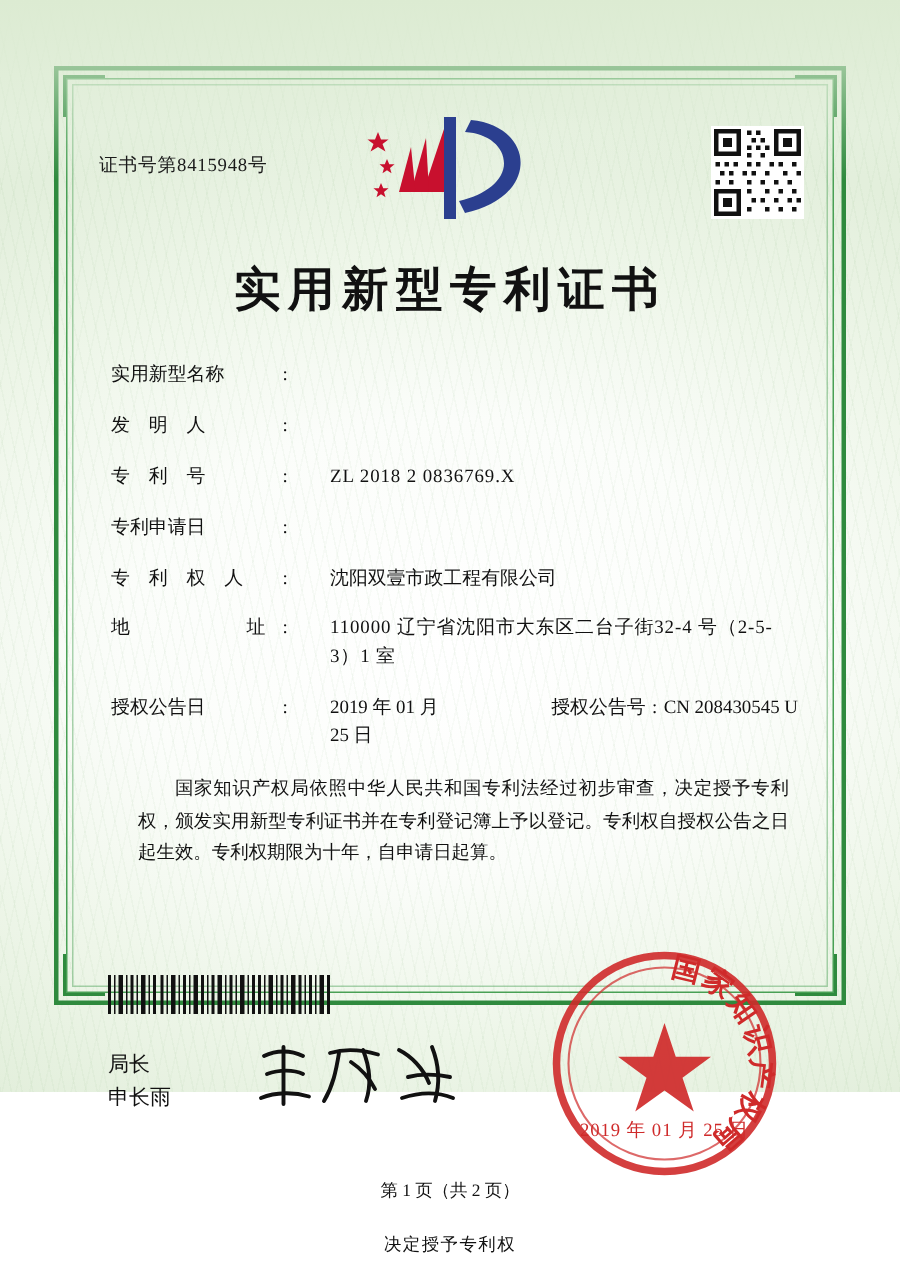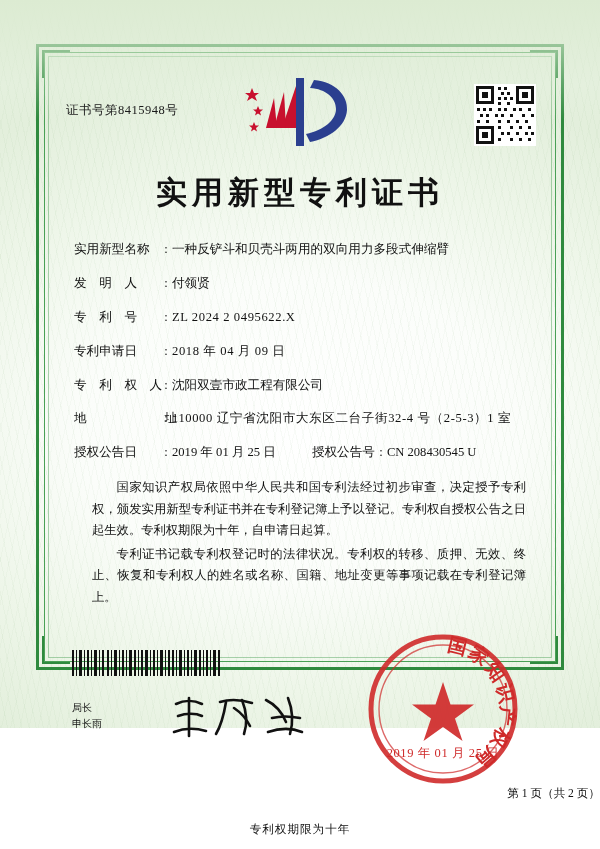--- a/index.html
+++ b/index.html
@@ -118,20 +118,21 @@
   .fields {
     padding: 0 8px 0 14px;
     font-size: 12.6px;
     color: #111;
     line-height: 1.5;
   }
   .field-row {
     display: flex;
     align-items: flex-start;
     margin-bottom: 15px;
+    gap: 24px;
   }
   .fl {
     flex: 0 0 auto;
     white-space: nowrap;
   }
   .fl.w5 { width: 86px; }
   .fl.w3 { width: 86px; letter-spacing: 10px; }
   .colon {
     flex: 0 0 auto;
     width: 12px;
@@ -194,39 +195,39 @@
     font-size: 12.5px;
     color: #cf2a2a;
     letter-spacing: 0.6px;
     z-index: 5;
   }
 
   .signature-block {
     position: absolute;
     left: 72px;
     top: 700px;
-    font-size: 10px;
+    font-size: 14px;
     line-height: 1.6;
     color: #111;
     z-index: 3;
   }
   .sig-script {
     position: absolute;
     left: 168px;
     top: 690px;
     z-index: 3;
     width: 140px;
     height: 54px;
   }
 
   .page-no {
     position: absolute;
     left: 0; right: 0;
     top: 786px;
-    text-align: right;
+    text-align: center;
     font-size: 11.6px;
     color: #111;
     z-index: 3;
   }
   .footer-note {
     position: absolute;
     left: 0; right: 0;
     top: 822px;
     text-align: center;
     font-size: 11.6px;
@@ -333,39 +334,36 @@
       </div>
     </div>
 
     <div class="title">实用新型专利证书</div>
 
     <div class="fields">
 
       <div class="field-row">
         <span class="fl w5">实用新型名称</span>
         <span class="colon">:</span>
-        <span class="fv">一种反铲斗和贝壳斗两用的双向用力多段式伸缩臂</span>
       </div>
 
       <div class="field-row">
         <span class="fl w5">发　明　人</span>
         <span class="colon">:</span>
-        <span class="fv">付领贤</span>
       </div>
 
       <div class="field-row">
         <span class="fl w5">专　利　号</span>
         <span class="colon">:</span>
-        <span class="fv mono">ZL 2024 2 0495622.X</span>
+        <span class="fv mono">ZL 2018 2 0836769.X</span>
       </div>
 
       <div class="field-row">
         <span class="fl w5">专利申请日</span>
         <span class="colon">:</span>
-        <span class="fv mono">2018 年 04 月 09 日</span>
       </div>
 
       <div class="field-row">
         <span class="fl w5">专　利　权　人</span>
         <span class="colon">:</span>
         <span class="fv">沈阳双壹市政工程有限公司</span>
       </div>
 
       <div class="field-row">
         <span class="fl w3">地　　　址</span>
@@ -381,21 +379,20 @@
           <span>授权公告号</span>
           <span class="colon">:</span>
           <span class="mono">CN 208430545 U</span>
         </span>
       </div>
 
     </div>
 
     <div class="para">
       <p>国家知识产权局依照中华人民共和国专利法经过初步审查，决定授予专利权，颁发实用新型专利证书并在专利登记簿上予以登记。专利权自授权公告之日起生效。专利权期限为十年，自申请日起算。</p>
-      <p>专利证书记载专利权登记时的法律状况。专利权的转移、质押、无效、终止、恢复和专利权人的姓名或名称、国籍、地址变更等事项记载在专利登记簿上。</p>
     </div>
 
   </div>
 
   <div class="barcode">
     <svg viewBox="0 0 150 26" width="150" height="26" preserveAspectRatio="none" aria-hidden="true">
       <g fill="#111">
         <rect x="0" y="0" width="2" height="26"></rect>
           <rect x="4" y="0" width="1" height="26"></rect>
         <rect x="7" y="0" width="3" height="26"></rect>
@@ -472,15 +469,15 @@
       <circle cx="79" cy="79" r="64" fill="none" stroke="#cf2a2a" stroke-width="1.4" opacity="0.7"></circle>
       <polygon fill="#cf2a2a" opacity="0.92" points="79,52 86.5,74.5 110,74.5 91,88.5 98.5,111 79,97 59.5,111 67,88.5 48,74.5 71.5,74.5"></polygon>
       <text font-family="'Liberation Serif', serif" font-size="19" font-weight="bold" fill="#cf2a2a" letter-spacing="2">
         <textPath href="#ringpath" startOffset="26%">国家知识产权局</textPath>
       </text>
     </svg>
   </div>
   <div class="seal-date">2019 年 01 月 25 日</div>
 
   <div class="page-no">第 1 页（共 2 页）</div>
-  <div class="footer-note">专利权期限为十年</div>
+  <div class="footer-note">决定授予专利权</div>
 
 </div>
 
 </body></html>

